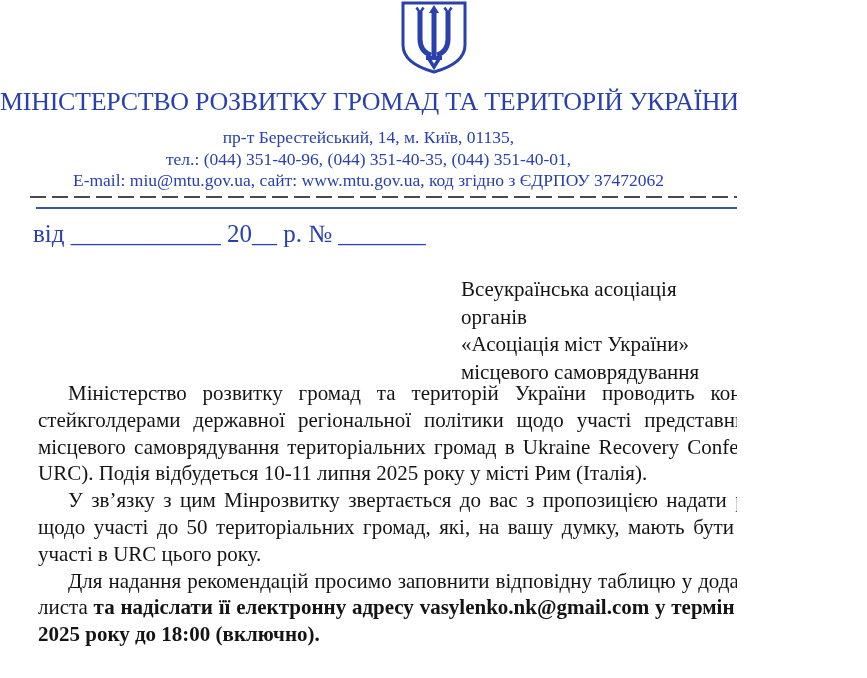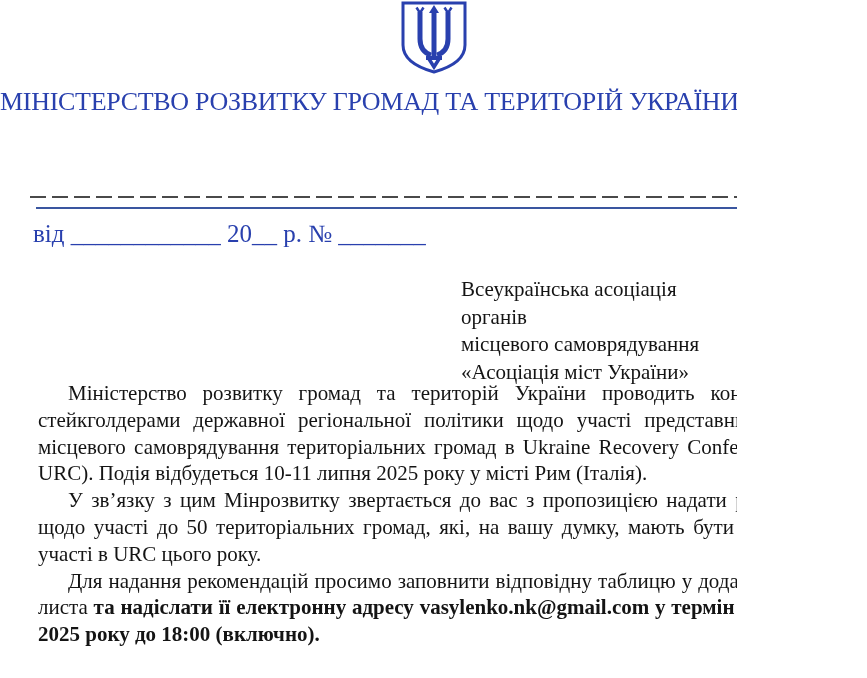--- a/index.html
+++ b/index.html
@@ -109,32 +109,37 @@
         <path d="M45.5 6.5 l3.5 5.5 3.5 -5.5" stroke-width="2.5"></path>
         <path d="M27 57 h16" stroke-width="4"></path>
         <path d="M30 58 l5 8 5 -8" stroke-width="3.5"></path>
       </g>
       <path d="M35 4 l-5 8 h10 Z" fill="#2940ae"></path>
     </svg>
   </div>
 
   <h1 class="ministry-name">МІНІСТЕРСТВО РОЗВИТКУ ГРОМАД ТА ТЕРИТОРІЙ УКРАЇНИ</h1>
 
+  <div class="contacts">
+    <div>пр-т Берестейський, 14, м. Київ, 01135,</div>
+    <div>тел.: (044) 351-40-96, (044) 351-40-35, (044) 351-40-01,</div>
+    <div>E-mail: miu@mtu.gov.ua, сайт: www.mtu.gov.ua, код згідно з ЄДРПОУ 37472062</div>
+  </div>
 
   <div class="dash-rule"></div>
   <div class="blue-rule"></div>
 
   <div class="refs">
     <span class="ref-left">від ____________ 20__ р. № _______</span>
   </div>
 
   <div class="recipient">
     <div>Всеукраїнська асоціація органів</div>
+    <div>«Асоціація міст України»</div>
     <div>місцевого самоврядування</div>
-    <div>«Асоціація міст України»</div>
   </div>
 
   <div class="body-text">
     <p>Міністерство розвитку громад та територій України проводить консультації зі стейкголдерами державної регіональної політики щодо участі представників органів місцевого самоврядування територіальних громад в Ukraine Recovery Conference (далі - URC). Подія відбудеться 10-11 липня 2025 року у місті Рим (Італія).</p>
     <p>У зв’язку з цим Мінрозвитку звертається до вас з пропозицією надати рекомендації щодо участі до 50 територіальних громад, які, на вашу думку, мають бути долучені до участі в URC цього року.</p>
     <p><span>Для надання рекомендацій просимо заповнити відповідну таблицю у додатку до цього листа </span><b>та надіслати її електронну адресу vasylenko.nk@gmail.com у термін до 7 травня 2025 року до 18:00 (включно).</b></p>
   </div>
 
 </div>
 

